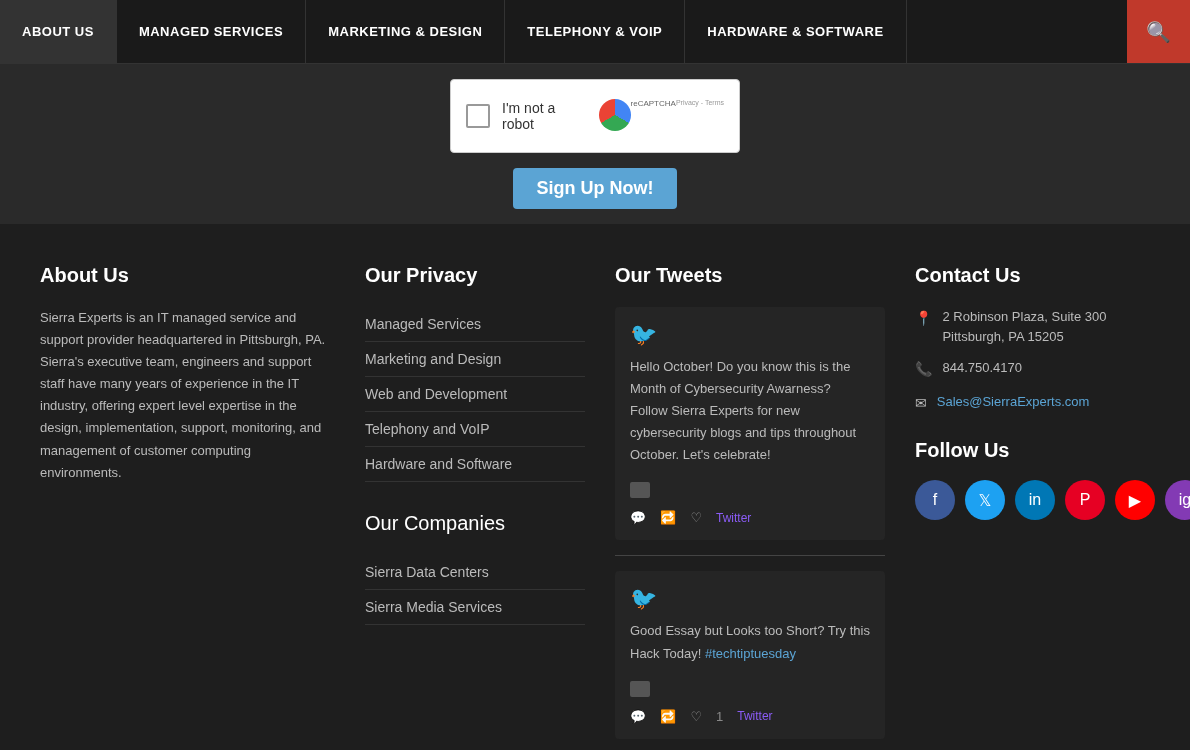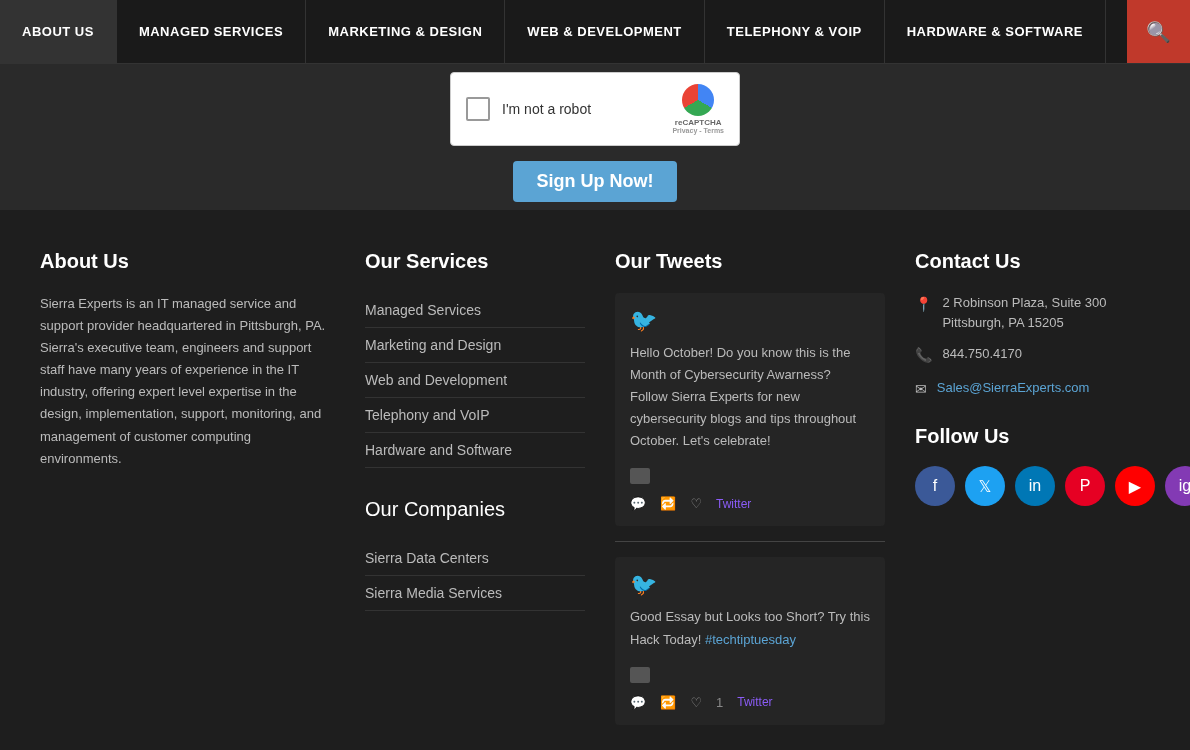--- a/index.html
+++ b/index.html
@@ -33,21 +33,21 @@
       width: 63px;
       display: flex;
       align-items: center;
       justify-content: center;
       cursor: pointer;
     }
 
     
     .signup-area {
       background: #2a2a2a;
-      padding: 8px 0;
+      padding: 15px 0;
       display: flex;
       justify-content: center;
       align-items: center;
       flex-direction: column;
       gap: 15px;
     }
     .captcha-box {
       background: #fff;
       border: 1px solid #ccc;
       border-radius: 4px;
@@ -65,25 +65,22 @@
       border-radius: 2px;
       flex-shrink: 0;
     }
     .captcha-text {
       color: #333;
       font-size: 14px;
       flex: 1;
     }
     .captcha-logo {
       display: flex;
-      flex-direction: column;
-      align-items: center;
       font-size: 9px;
       color: #666;
-      font-weight: bold;
     }
     .captcha-logo .rc-logo {
       width: 32px;
       height: 32px;
       background: conic-gradient(#4285f4 0deg 120deg, #34a853 120deg 240deg, #ea4335 240deg 360deg);
       border-radius: 50%;
       margin-bottom: 2px;
     }
     .signup-btn {
       background: #5ba4d4;
@@ -242,21 +239,20 @@
     .social-icon.youtube { background: #ff0000; }
     .social-icon.instagram { background: #833ab4; }
   </style>
 </head>
 <body>
 
 <nav class="nav-bar">
   <div class="nav-item active">ABOUT US</div>
   <div class="nav-item">MANAGED SERVICES</div>
   <div class="nav-item">MARKETING &amp; DESIGN</div>
-  <div class="nav-item">WEB &amp; DEVELOPMENT</div>
   <div class="nav-item">TELEPHONY &amp; VOIP</div>
   <div class="nav-item">HARDWARE &amp; SOFTWARE</div>
   <div class="nav-search">
     <span style="color:#fff;font-size:20px;">🔍</span>
   </div>
 </nav>
 
 <div class="signup-area">
   <div class="captcha-box">
     <div class="captcha-checkbox"></div>
@@ -271,21 +267,21 @@
 </div>
 
 <div class="footer-main">
 
   <div class="footer-col">
     <h3>About Us</h3>
     <p>Sierra Experts is an IT managed service and support provider headquartered in Pittsburgh, PA. Sierra's executive team, engineers and support staff have many years of experience in the IT industry, offering expert level expertise in the design, implementation, support, monitoring, and management of customer computing environments.</p>
   </div>
 
   <div class="footer-col">
-    <h3>Our Services</h3>
+    <h3>Our Privacy</h3>
     <ul class="services-list">
       <li><a>Managed Services</a></li>
       <li><a>Marketing and Design</a></li>
       <li><a>Web and Development</a></li>
       <li><a>Telephony and VoIP</a></li>
       <li><a>Hardware and Software</a></li>
     </ul>
     <div class="companies-section">
       <h3>Our Companies</h3>
       <ul class="services-list">

